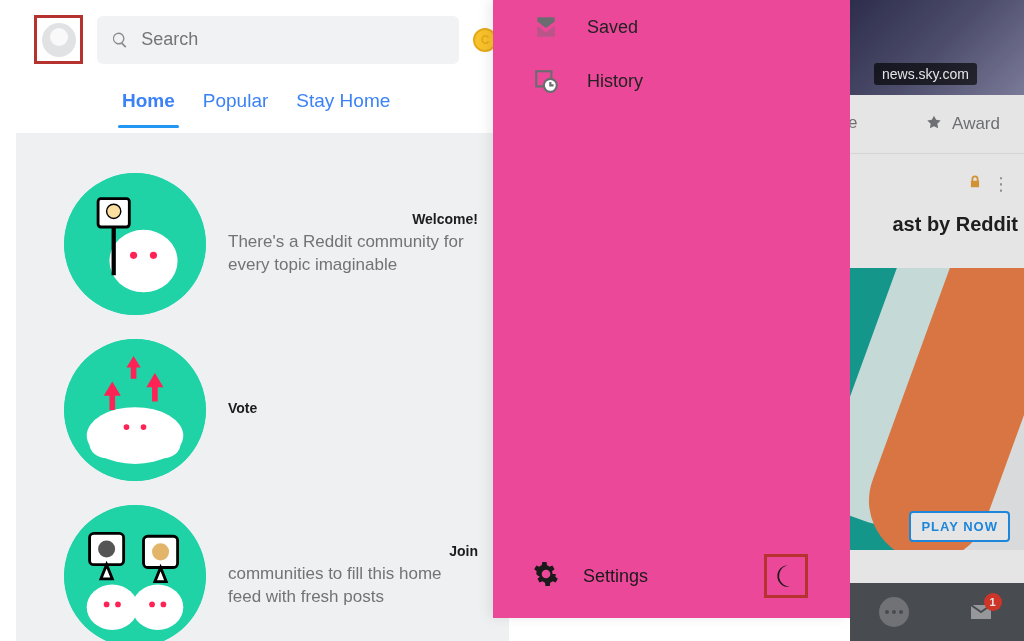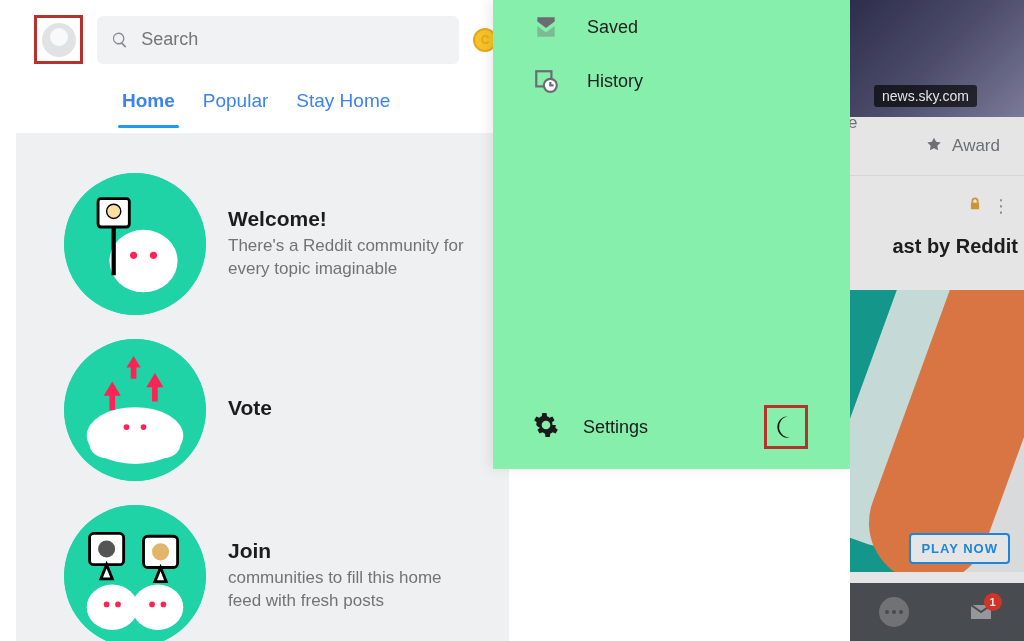--- a/index.html
+++ b/index.html
@@ -18,37 +18,37 @@
 
   .tabs { height: 54px; display: flex; align-items: center; gap: 28px; padding-left: 106px; font-size: 19px; color: #3b82f6; }
   .tab { position: relative; cursor: pointer; font-weight: 500; padding-bottom: 10px; }
   .tab.active { font-weight: 700; }
   .tab.active::after { content:""; position:absolute; left:-4px; right:-4px; bottom:-6px; height:3px; background:#2196f3; border-radius:2px; }
 
   .feed { background: #eef0f2; height: 508px; padding: 40px 24px 0 48px; }
   .feed-row { display: flex; align-items: center; gap: 22px; margin-bottom: 24px; }
   .illus { width: 142px; height: 142px; border-radius: 50%; background: #1fd3a7; flex: 0 0 142px; display:flex; align-items:center; justify-content:center; overflow:hidden; }
   .illus svg { width: 100%; height: 100%; }
-  .feed-text h3 { font-size: 21px; font-weight: 700; margin-bottom: 4px; color:#1c1c1c; }
+  .feed-text h3 { font-size: 14px; font-weight: 700; margin-bottom: 4px; color:#1c1c1c;text-align:right; }
   .feed-text p { font-size: 17px; color: #737373; line-height: 1.35; max-width: 250px; }
 
   
-  .drawer { position: absolute; left: 493px; top: 0; width: 357px; height: 469px; background: #86efac; box-shadow: -4px 0 12px rgba(0,0,0,0.08); }
+  .drawer { position: absolute; left: 493px; top: 0; width: 357px; height: 618px; background: #ec4899; box-shadow: -4px 0 12px rgba(0,0,0,0.08); }
   .drawer-top-list { padding-top: 0; }
   .drawer-item { display:flex; align-items:center; gap: 28px; padding: 14px 40px; font-size: 18px; color:#222; cursor:pointer; }
   .drawer-item .di-icon { width: 26px; height: 26px; display:flex; align-items:center; justify-content:center; fill:#6b6c70; color:#6b6c70; }
   .drawer-bottom { position:absolute; bottom: 0; left:0; right:12px; display:flex; align-items:center; padding: 14px 30px 20px 40px; }
   .settings-wrap { display:flex; align-items:center; gap: 24px; flex:1; cursor:pointer; }
   .moon-box { width: 44px; height: 44px; border: 3px solid #b5322f; display:flex; align-items:center; justify-content:center; cursor:pointer; }
   .moon-box svg { width: 26px; height: 26px; fill:#1a1a1b; }
   .gear-icon svg { width:26px; height:26px; fill:#1a1a1b; }
 
   
   .backdrop { position:absolute; left: 850px; top:0; width: 174px; height: 641px; background:#fff; overflow:hidden; }
-  .bd-top { height: 117px; background: linear-gradient(135deg,#335 0%,#557 50%,#88a 100%); position:relative; }
+  .bd-top { height: 95px; background: linear-gradient(135deg,#335 0%,#557 50%,#88a 100%); position:relative; }
   .bd-pill { position:absolute; left:24px; bottom:10px; background: rgba(0,0,0,0.65); color:#fff; font-size:14px; padding: 3px 8px; border-radius: 3px; }
   .bd-actions { height: 58px; display:flex; align-items:center; justify-content:flex-end; gap:8px; padding-right:24px; color:#7a7c80; font-size:17px; }
   .bd-actions svg { width:20px; height:20px; fill:#7a7c80; }
   .bd-row2 { height: 60px; display:flex; align-items:center; justify-content:flex-end; padding-right:14px; gap:10px; border-top: 1px solid #eee; }
   .bd-row2 .lock { color:#e8a33b; font-size:14px; }
   .bd-row2 .dots { color:#9a9c9f; font-size:18px; }
   .bd-title { font-size:20px; font-weight:700; padding: 0 6px 10px 6px; text-align:right; color:#222; }
   .bd-poster { margin: 22px 0 16px 0; height: 282px; background: #f2f3f4; position:relative; overflow:hidden; }
   .bd-poster .stripe1 { position:absolute; width: 160px; height: 400px; background:#17a79b; transform: rotate(20deg); left:-40px; top:-80px; border-radius: 60px; }
   .bd-poster .stripe2 { position:absolute; width: 120px; height: 360px; background:#f1834a; transform: rotate(20deg); left: 60px; top:-60px; border-radius: 60px; }

